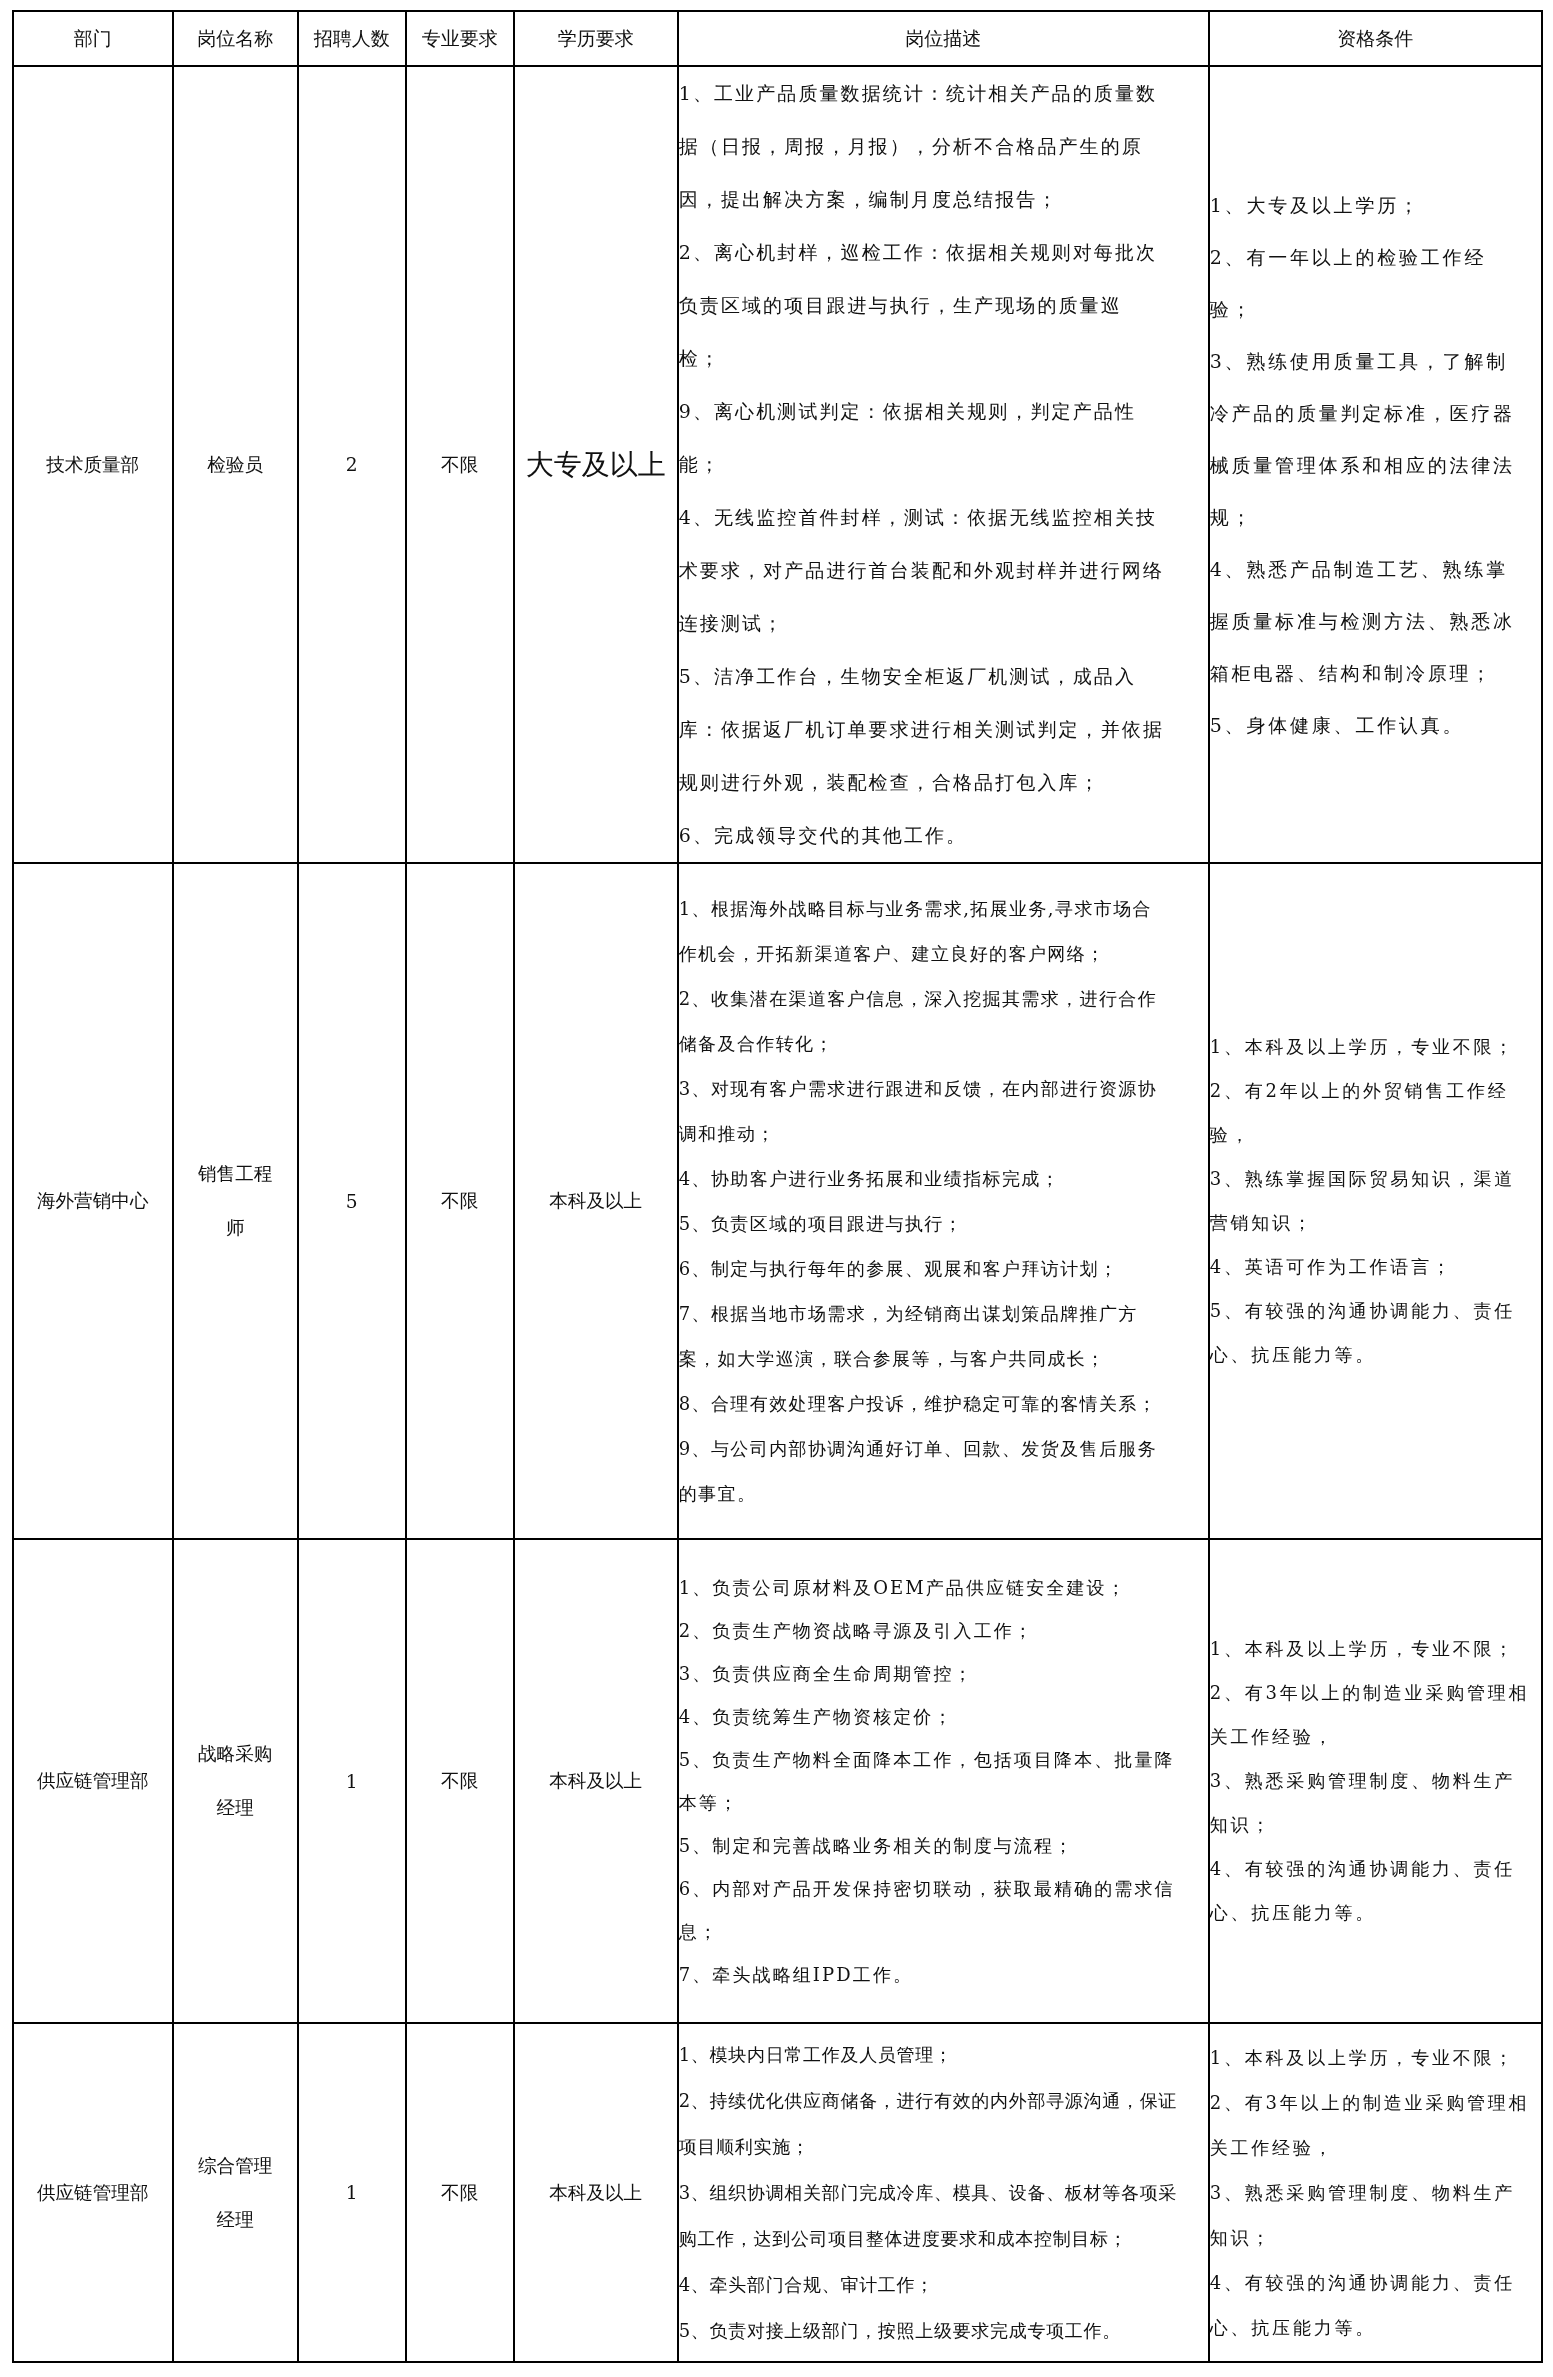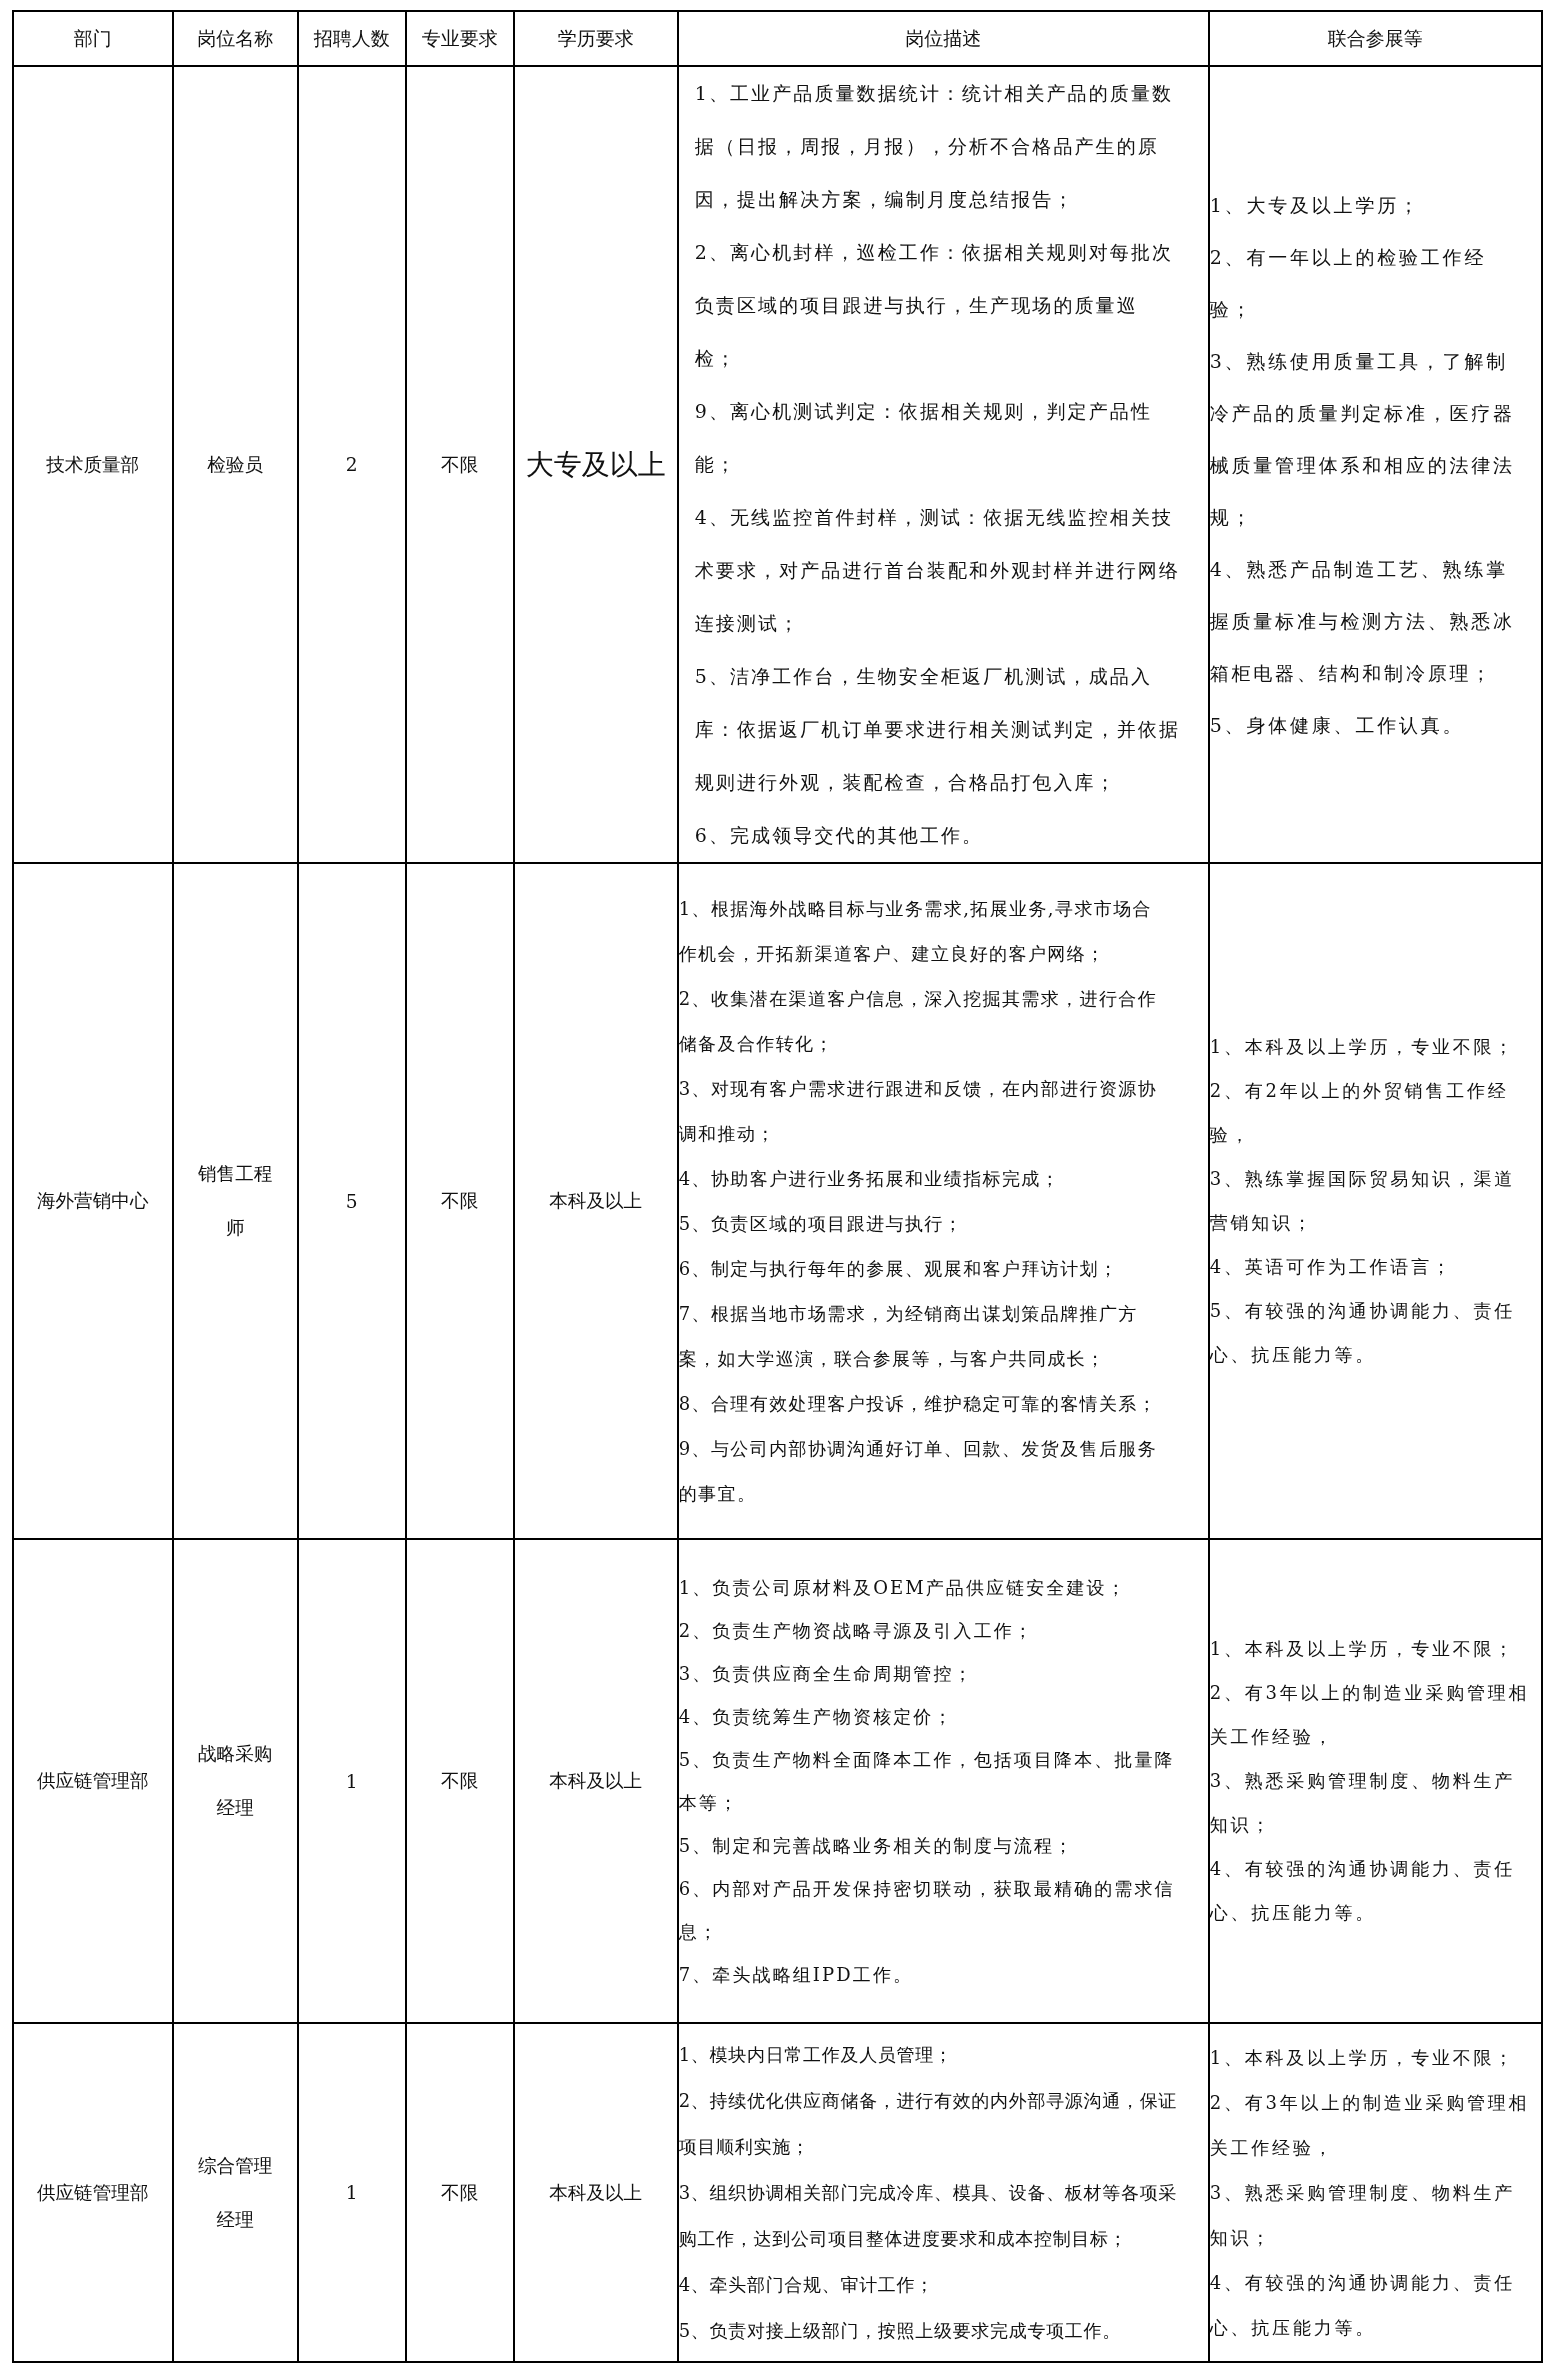--- a/index.html
+++ b/index.html
@@ -17,21 +17,21 @@
   td.c { text-align: center; font-size: 18.6px; }
   td.c .wrap { display: inline-block; max-width: 89px; line-height: 54px; }
   td.desc { padding: 0 8.3px 0 8.3px; font-size: 19px; }
   td.qual { padding: 0 9.6px 0 9.6px; font-size: 19px; letter-spacing: 2.8px; }
   .lines { margin: 0; padding: 0; list-style: none; }
   .lines li { margin: 0; }
   tr.r1 td { height: 790px; }
   tr.r2 td { height: 674px; }
   tr.r3 td { height: 482px; }
   tr.r4 td { height: 337px; }
-  tr.r1 .desc li { line-height: 53px; letter-spacing: 2.1px; padding-left: 16px; }
+  tr.r1 .desc li { line-height: 53px; letter-spacing: 2.1px; }
   tr.r1 .qual li { line-height: 52px; }
   tr.r2 .desc li { line-height: 45px; font-size: 18px; letter-spacing: 1.4px; }
   tr.r2 .qual li { line-height: 44px; font-size: 18px; }
   tr.r3 .desc li { line-height: 43px; font-size: 18px; letter-spacing: 2.1px; }
   tr.r3 .qual li { line-height: 44px; font-size: 18px; }
   tr.r4 .desc li { line-height: 46px; font-size: 18px; letter-spacing: 0.7px; }
   tr.r4 .qual li { line-height: 45px; font-size: 18px; }
   .edu-r1 { font-size: 28px; font-family: Liberation Serif, serif; }
 </style>
 </head>
@@ -48,21 +48,21 @@
       <col style="width:333px">
   </colgroup>
   <thead>
     <tr>
       <th>部门</th>
       <th>岗位名称</th>
       <th>招聘人数</th>
       <th>专业要求</th>
       <th>学历要求</th>
       <th>岗位描述</th>
-      <th>联合参展等</th>
+      <th>资格条件</th>
     </tr>
   </thead>
   <tbody id="tbody">
   <tr class="r1">
     <td class="c"><span>技术质量部</span></td>
     <td class="c"><span class="wrap">检验员</span></td>
     <td class="c"><span>2</span></td>
     <td class="c"><span>不限</span></td>
     <td class="c"><span class="edu-r1">大专及以上</span></td>
     <td class="desc">

